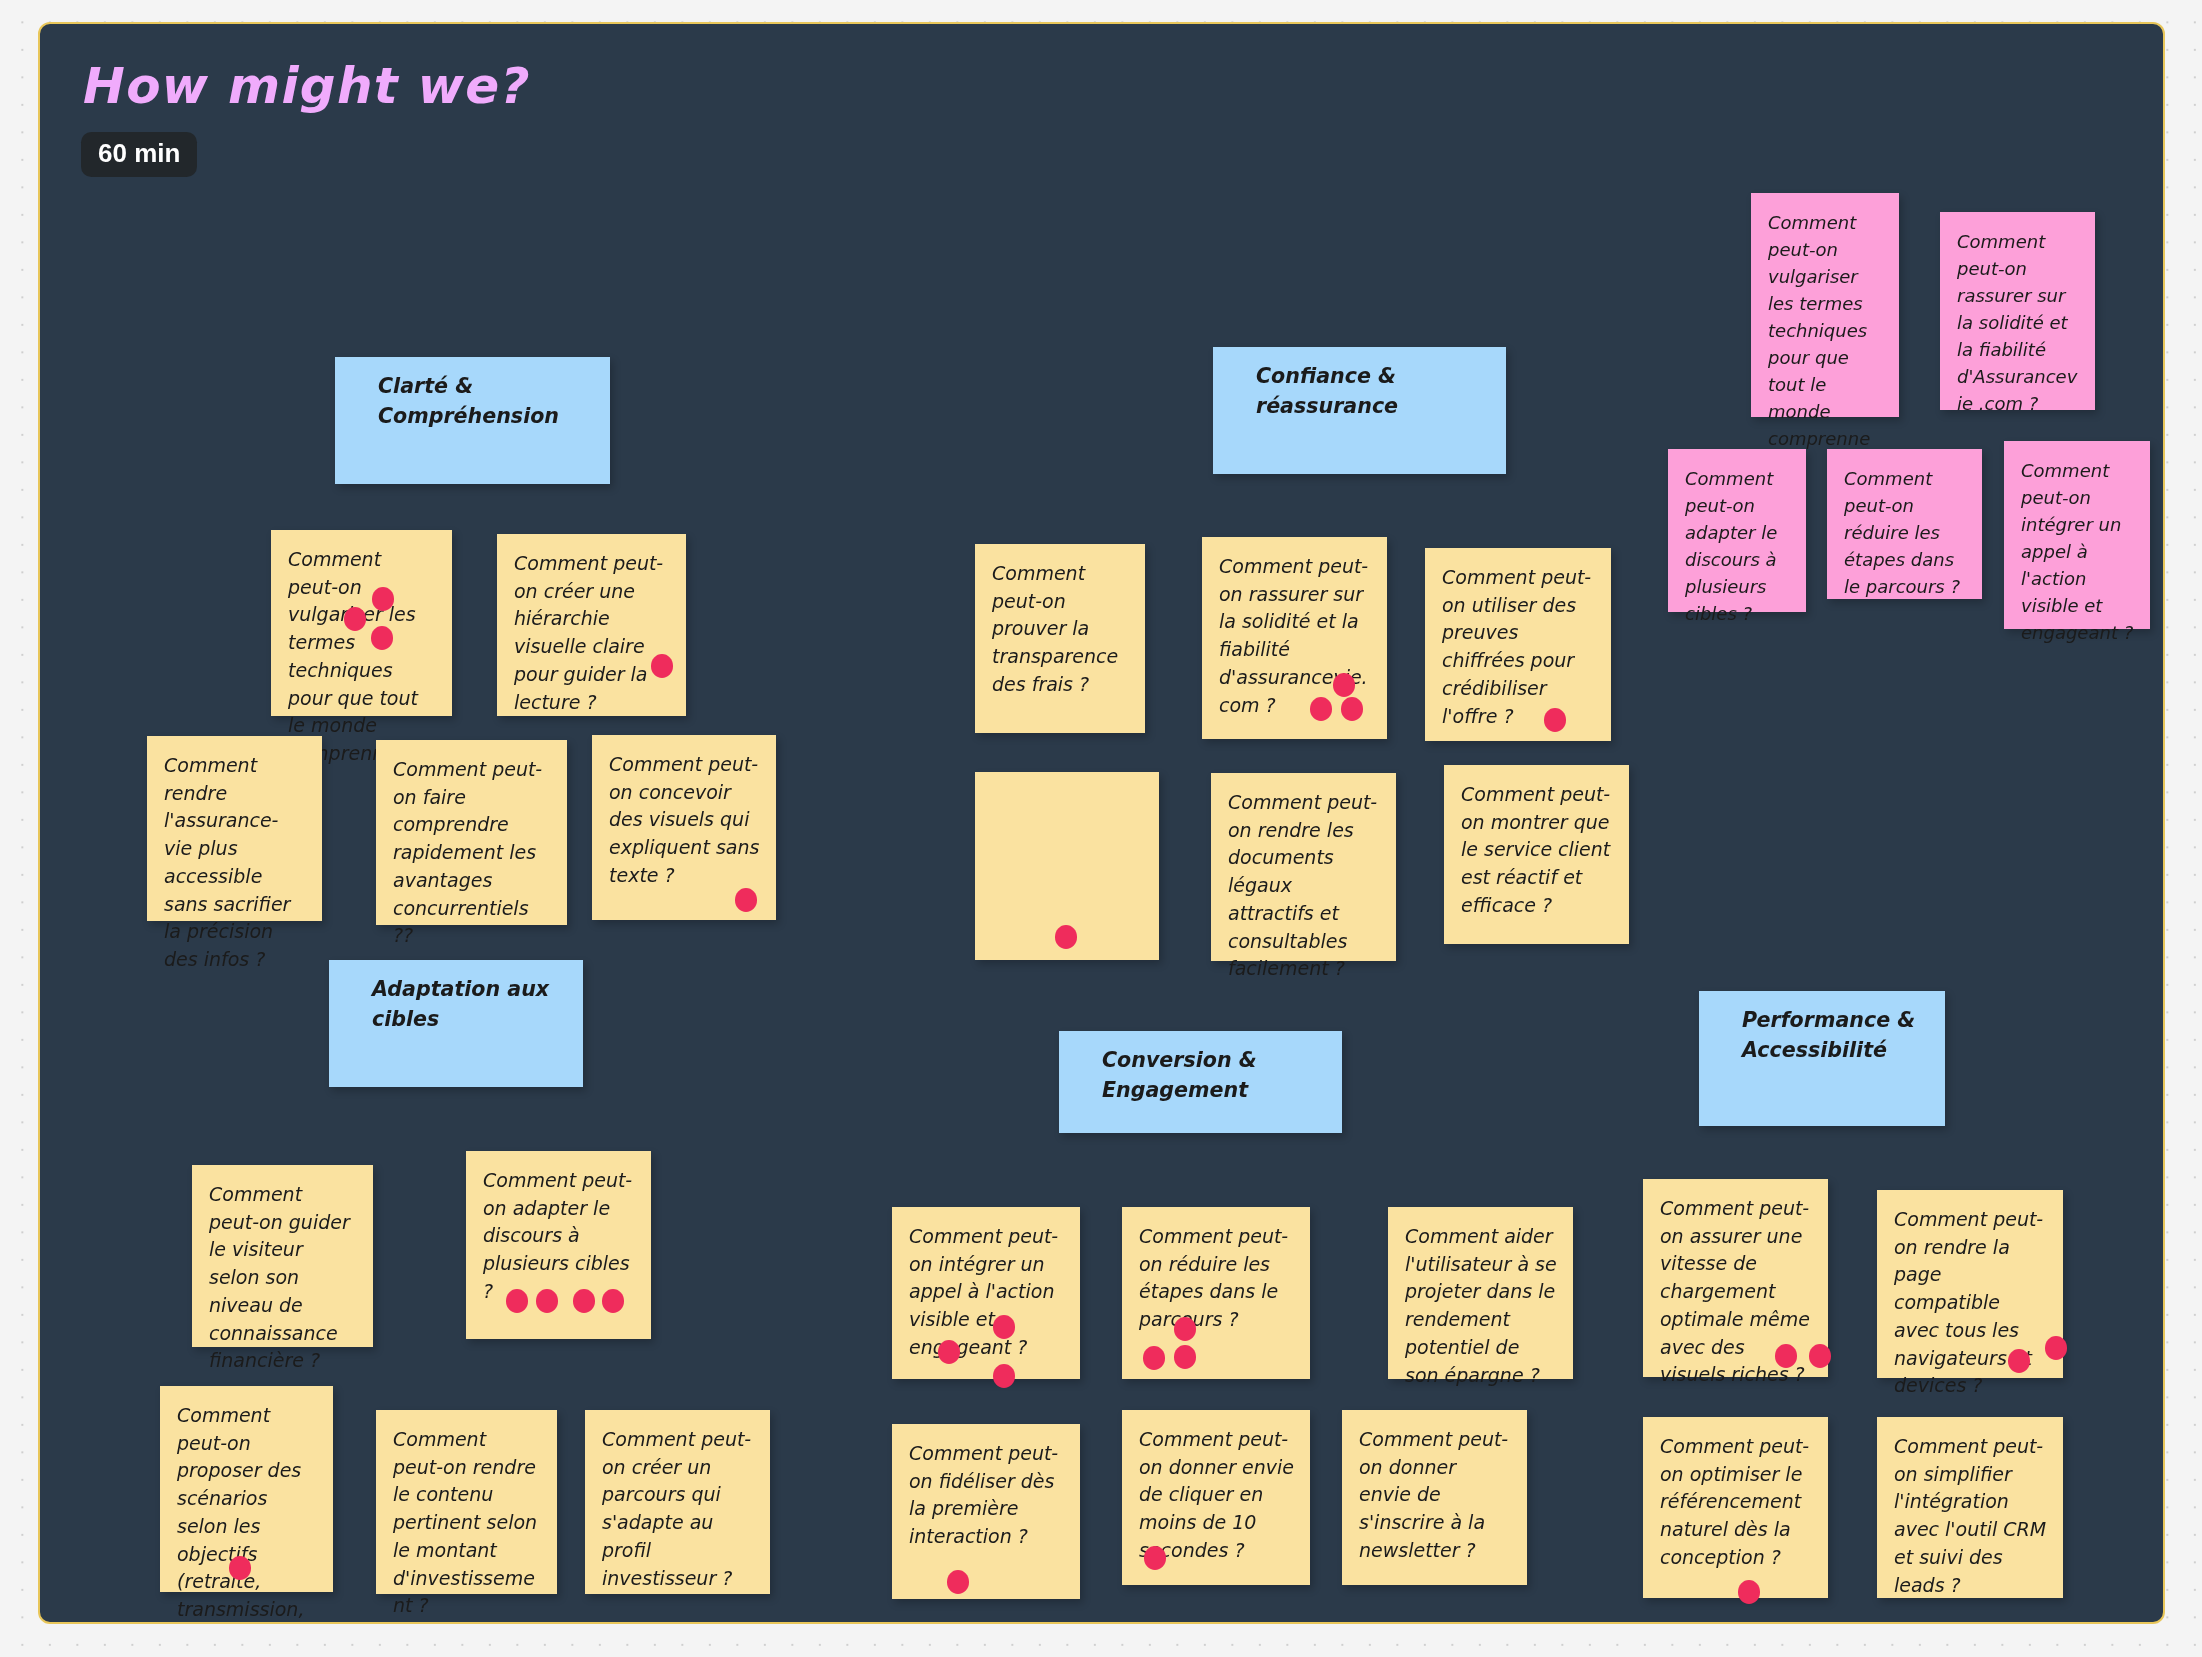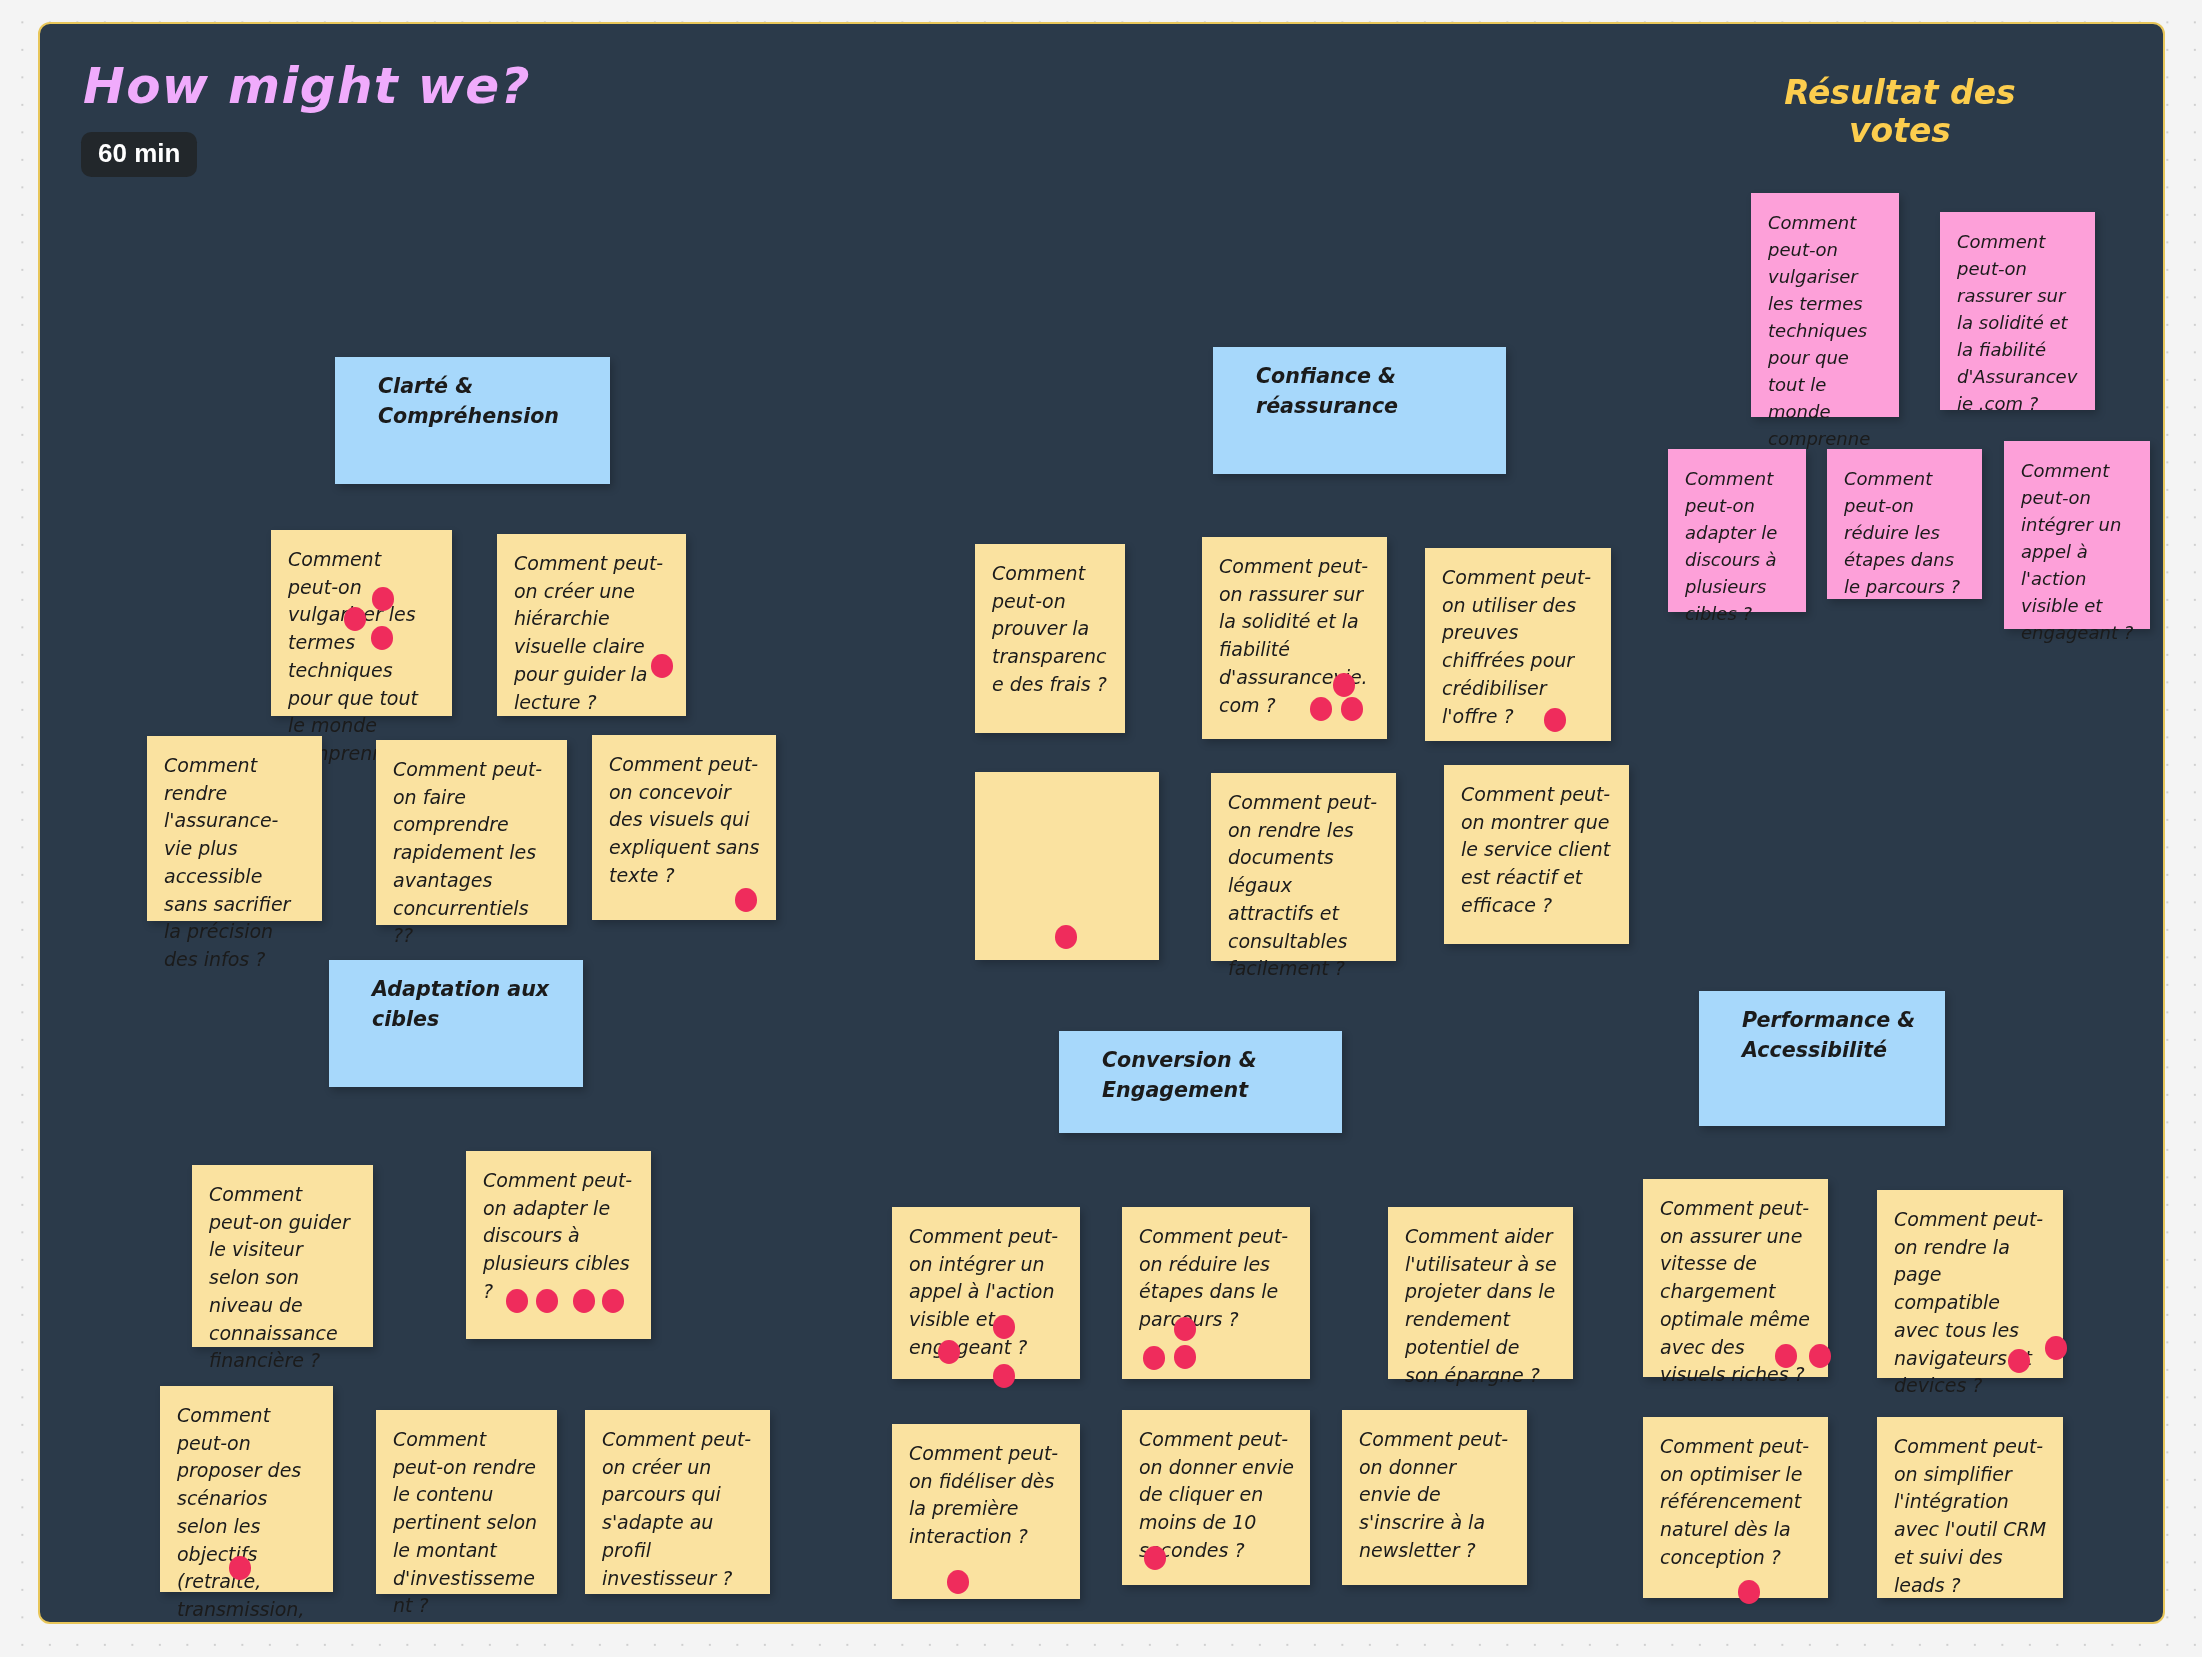--- a/index.html
+++ b/index.html
@@ -120,21 +120,20 @@
     background: #ef2c5c;
   }
 </style>
 </head>
 <body>
 
 <div id="board">
 
   <div id="title">How might we?</div>
   <div id="timer-badge">60 min</div>
-  <div id="votes-heading">Résultat des votes</div>
 
   <div id="headers-layer">
       <div class="card header" style="left: 295px; top: 333px; width: 275px; height: 127px;">
         <span class="card-text">Clarté &amp; Compréhension</span>
       </div>
       <div class="card header" style="left: 289px; top: 936px; width: 254px; height: 127px;">
         <span class="card-text">Adaptation aux cibles</span>
       </div>
       <div class="card header" style="left: 1173px; top: 323px; width: 293px; height: 127px;">
         <span class="card-text">Confiance &amp; réassurance</span>
@@ -180,21 +179,21 @@
       <div class="card note" style="left: 120px; top: 1362px; width: 173px; height: 206px;">
         <span class="card-text">Comment peut-on proposer des scénarios selon les objectifs (retraite, transmission, etc.) ?</span>
         <span class="dot" style="left: 69px; top: 170px;"></span>
       </div>
       <div class="card note" style="left: 336px; top: 1386px; width: 181px; height: 184px;">
         <span class="card-text">Comment peut-on rendre le contenu pertinent selon le montant d'investissement ?</span>
       </div>
       <div class="card note" style="left: 545px; top: 1386px; width: 185px; height: 184px;">
         <span class="card-text">Comment peut-on créer un parcours qui s'adapte au profil investisseur ?</span>
       </div>
-      <div class="card note" style="left: 935px; top: 520px; width: 150px; height: 189px;">
+      <div class="card note" style="left: 935px; top: 520px; width: 170px; height: 189px;">
         <span class="card-text">Comment peut-on prouver la transparence des frais ?</span>
       </div>
       <div class="card note" style="left: 1162px; top: 513px; width: 185px; height: 202px;">
         <span class="card-text">Comment peut-on rassurer sur la solidité et la fiabilité d'assurancevie. com ?</span>
         <span class="dot" style="left: 131px; top: 136px;"></span>
         <span class="dot" style="left: 108px; top: 160px;"></span>
         <span class="dot" style="left: 139px; top: 160px;"></span>
       </div>
       <div class="card note" style="left: 1385px; top: 524px; width: 186px; height: 193px;">
         <span class="card-text">Comment peut-on utiliser des preuves chiffrées pour crédibiliser l'offre ?</span>

